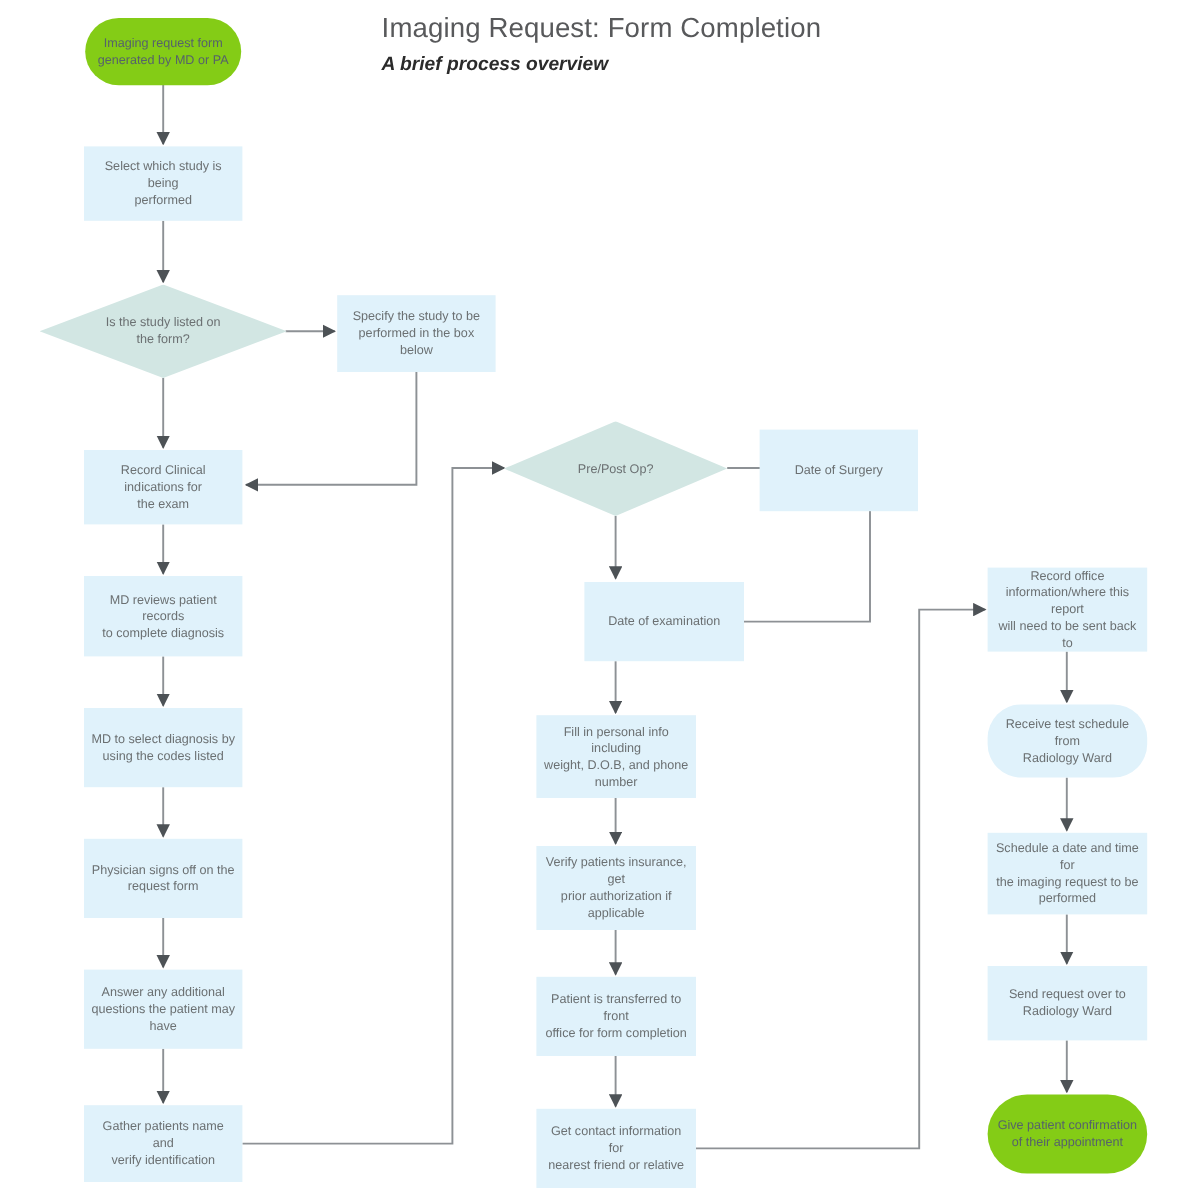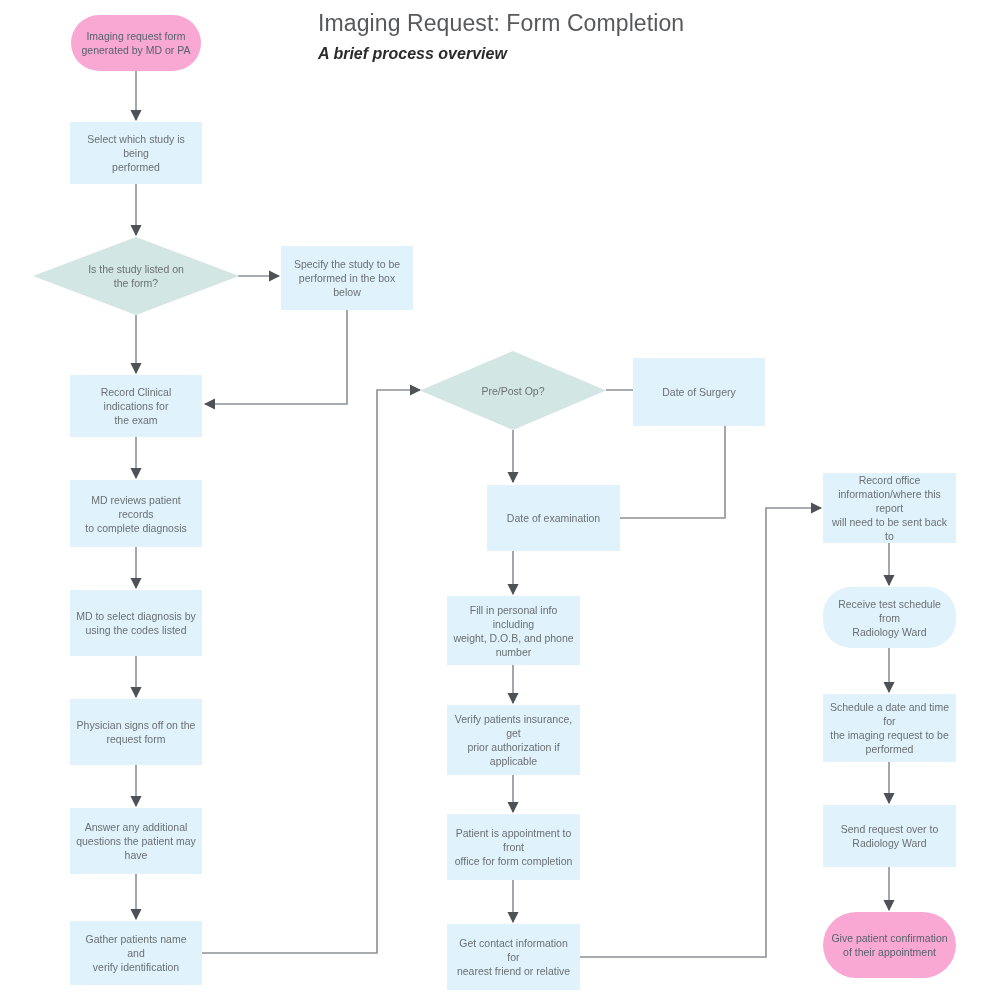--- a/index.html
+++ b/index.html
@@ -29,21 +29,21 @@
     box-sizing:border-box;
     display:flex;align-items:center;justify-content:center;
     text-align:center;
     font-size:10.5px;
     line-height:14px;
     color:#6b7072;
     padding:2px 6px;
     white-space:pre-line;
   }
   .proc{background:#e0f2fb;}
-  .term{background:#f9a8d4;border-radius:36px;color:#56636a;}
+  .term{background:#84cc16;border-radius:36px;color:#56636a;}
   .decision{
     background:#d2e6e3;
     clip-path:polygon(50% 0%,100% 50%,50% 100%,0% 50%);
   }
   .node .label{display:block;max-width:100%;}
 
   
   #edges{position:absolute;left:0;top:0;width:1000px;height:1000px;pointer-events:none;}
   #edges line,#edges polyline{fill:none;}
 </style>
@@ -182,21 +182,21 @@
 number</span>
   </div>
 
   <div class="node proc" style="left:447px;top:705px;width:133px;height:70px;">
     <span class="label">Verify patients insurance, get
 prior authorization if
 applicable</span>
   </div>
 
   <div class="node proc" style="left:447px;top:814px;width:133px;height:66px;">
-    <span class="label">Patient is appointment to front
+    <span class="label">Patient is transferred to front
 office for form completion</span>
   </div>
 
   <div class="node proc" style="left:447px;top:924px;width:133px;height:66px;">
     <span class="label">Get contact information for
 nearest friend or relative</span>
   </div>
 
   <div class="node proc" style="left:823px;top:473px;width:133px;height:70px;">
     <span class="label">Record office

